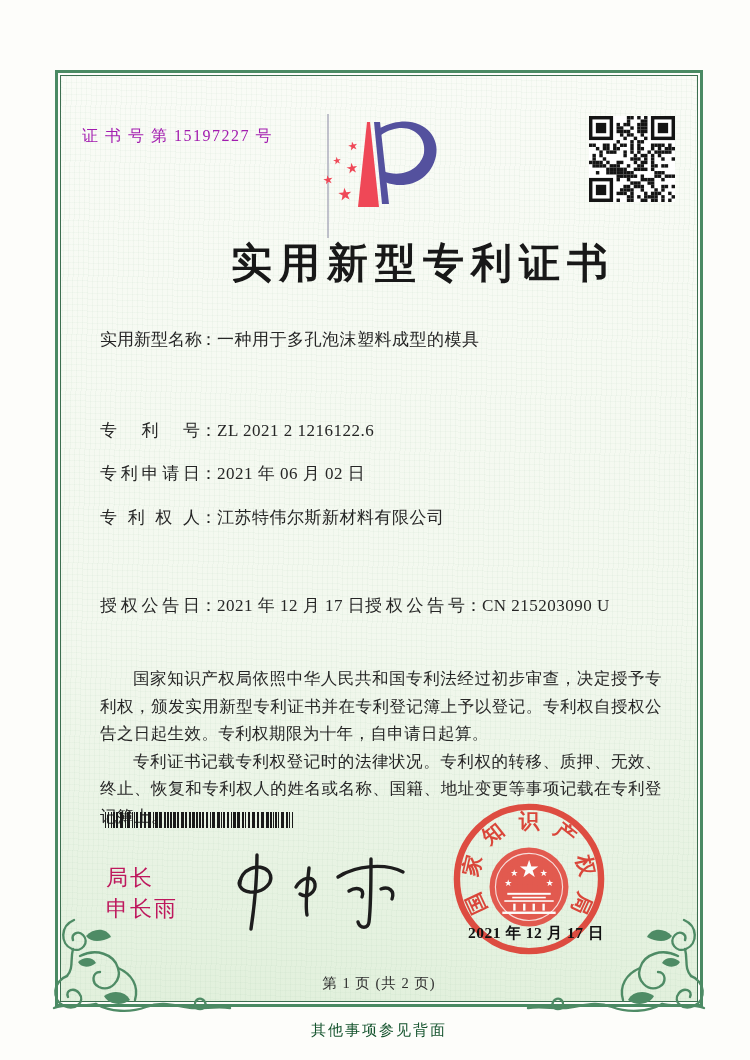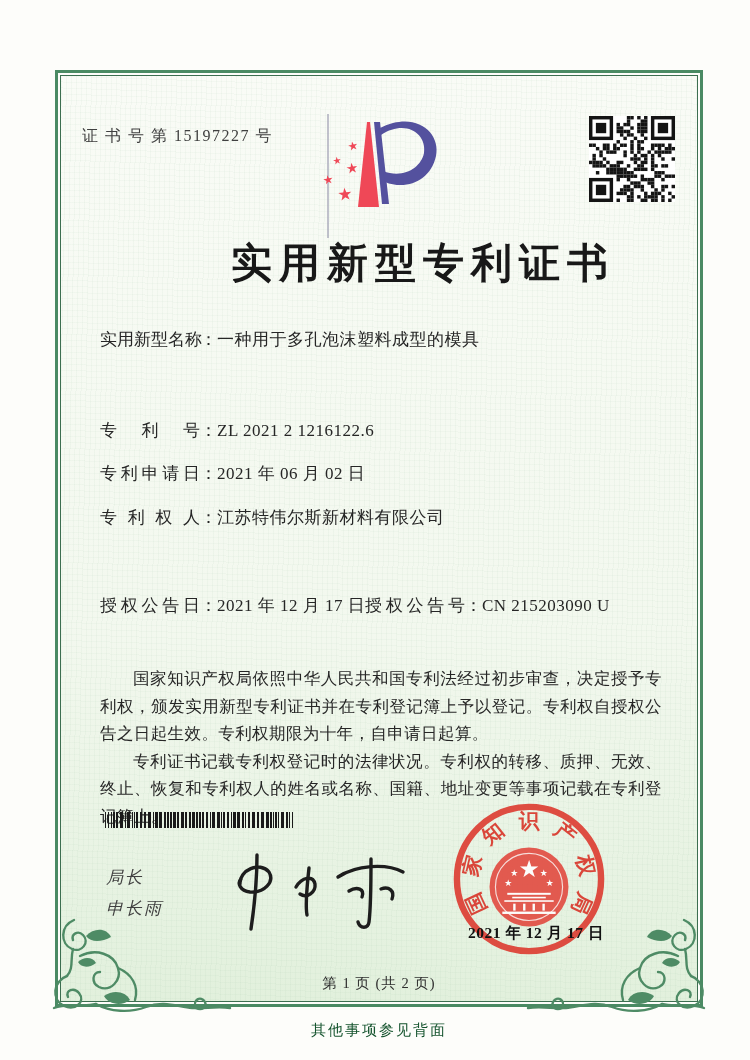--- a/index.html
+++ b/index.html
@@ -23,40 +23,40 @@
     border:1px solid #3c6e50;
   }
   .frame-bg{
     position:absolute;left:61px;top:76px;width:636px;height:925px;
     background:
       repeating-linear-gradient(91deg, rgba(140,185,150,0.07) 0 1px, transparent 1px 5px),
       repeating-linear-gradient(2deg, rgba(140,185,150,0.06) 0 1px, transparent 1px 6px),
       linear-gradient(180deg, rgba(238,246,234,0.25) 0%, rgba(230,242,224,0.45) 60%, rgba(219,237,213,0.8) 100%);
   }
   .abs{position:absolute;}
-  .cert-no{left:82px;top:126px;font-size:16px;letter-spacing:1.5px;color:#404040;}
+  .cert-no{left:82px;top:126px;font-size:16px;letter-spacing:1.5px;color:#a21caf;}
   .title{
     left:55px;top:236px;width:648px;text-align:center;
     font-size:41px;font-weight:700;letter-spacing:7px;color:#181818;
     font-family:"Liberation Serif","DejaVu Serif",serif;
     padding-left:44px;
   }
   .frow{left:100px;font-size:17px;line-height:24px;white-space:nowrap;}
   .flabel{display:inline-block;width:100px;text-align:justify;text-align-last:justify;}
   .fcolon{display:inline-block;}
   .fvalue{letter-spacing:0.5px;}
   .grant2{position:absolute;left:265px;top:0;}
   .body-text{
     left:100px;top:628px;width:562px;
     font-size:16.5px;line-height:27.5px;letter-spacing:0.4px;
     text-align:justify;
     margin-top:37px;
   }
   .body-text p{margin:0;text-indent:2em;}
-  .officials{left:106px;top:862px;font-size:17px;line-height:31px;letter-spacing:2px;color:#404040;font-style:italic;}
+  .officials{left:106px;top:862px;font-size:22px;line-height:31px;letter-spacing:2px;color:#be185d;}
   .sig-svg{left:210px;top:848px;}
   .seal-wrap{left:450px;top:800px;width:158px;height:158px;opacity:0.9;}
   .seal-date{
     left:468px;top:923px;font-size:15.5px;font-weight:600;color:#111;
     letter-spacing:0.5px;z-index:6;
   }
   .page-info{left:55px;top:974px;width:648px;text-align:center;font-size:14.5px;letter-spacing:1px;color:#2e2e2e;}
   .back-note{left:55px;top:1021px;width:648px;text-align:center;font-size:15px;letter-spacing:2px;color:#14532d;}
   .qr{left:589px;top:116px;}
   .logo{left:295px;top:106px;}

